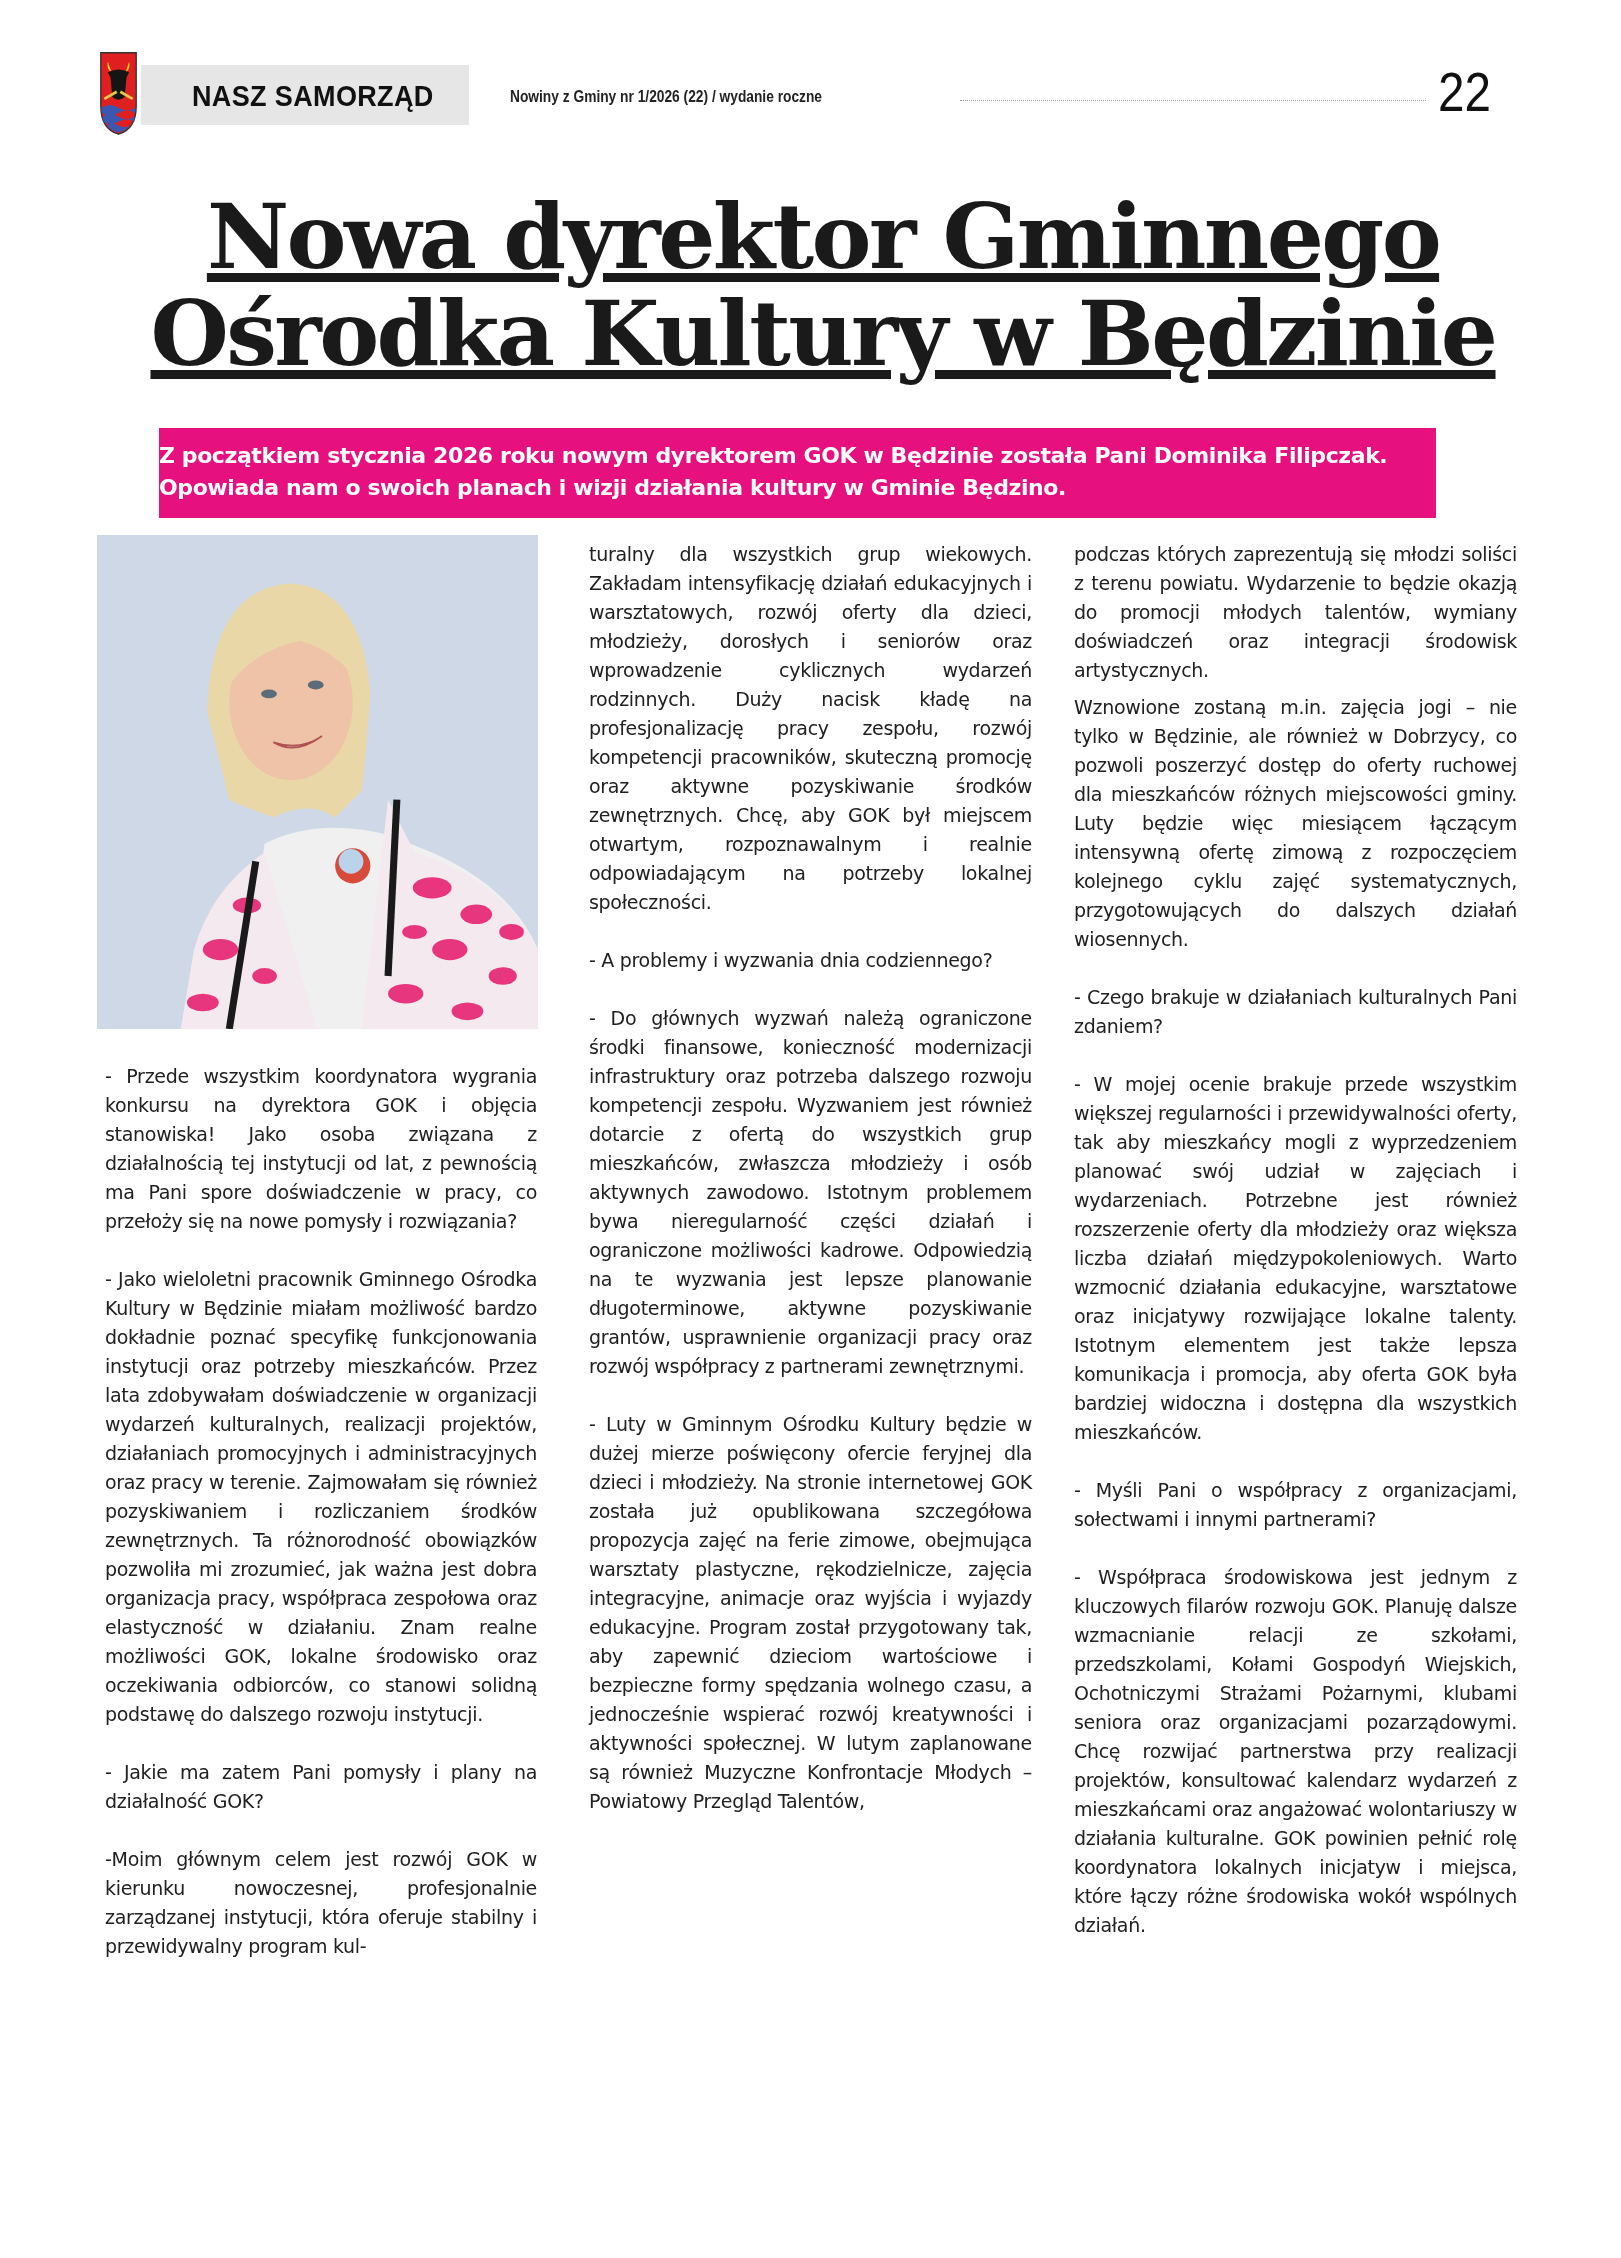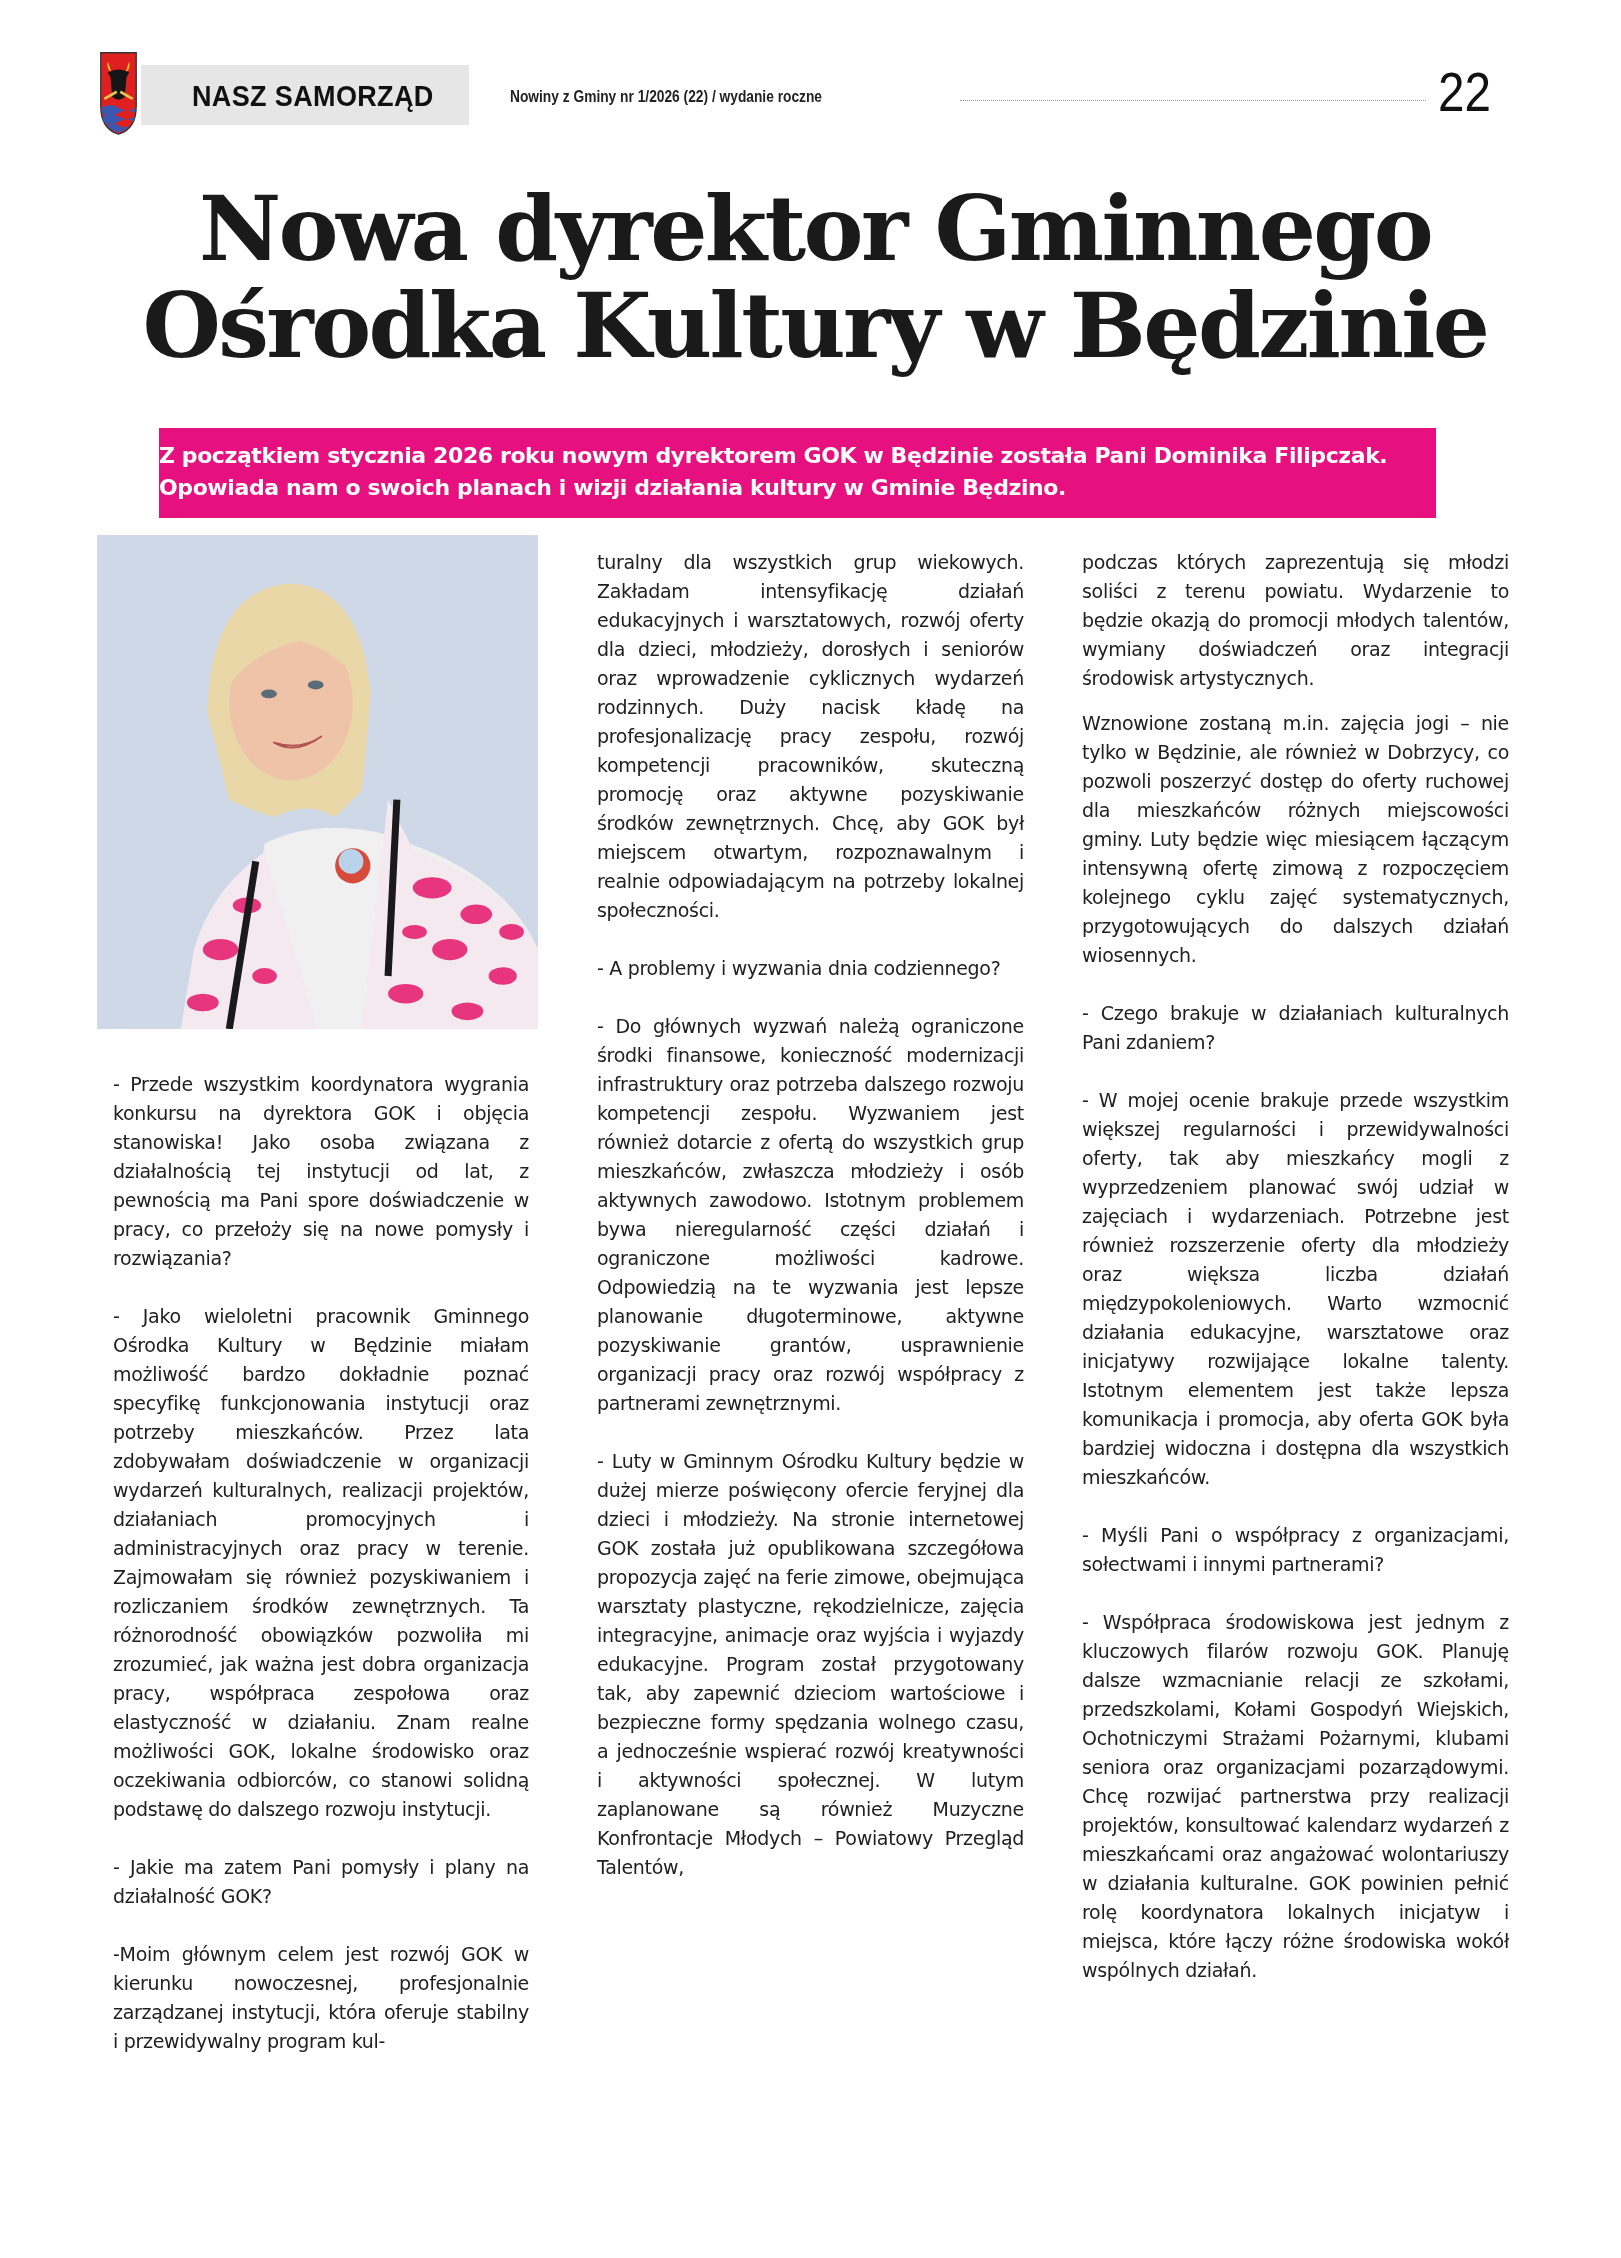--- a/index.html
+++ b/index.html
@@ -14,21 +14,21 @@
 
   .title { position: absolute; left: 79px; top: 176px; width: 1464px; text-align: center; font-family: "DejaVu Serif", serif; font-weight: bold; font-size: 90px; line-height: 97px; letter-spacing: -2.6px; color: #1a1a1a; }
   .title span { display: block; white-space: nowrap; }
 
   .lead { position: absolute; left: 159px; top: 428px; width: 1277px; height: 90px; background: #e6117f; color: #fff; font-family: "DejaVu Sans", sans-serif; font-weight: bold; font-size: 22px; line-height: 32px; text-align: left; padding-top: 12.4px; box-sizing: border-box; letter-spacing: -0.4px; }
   .lead span { display: block; white-space: nowrap; }
 
   .photo { position: absolute; left: 97px; top: 535px; width: 441px; height: 494px; background: #cdd6e5; overflow: hidden; }
 
   .col { position: absolute; font-family: "DejaVu Sans", sans-serif; font-size: 19px; line-height: 29px; color: #202020; text-align: justify; hyphens: manual; letter-spacing: -0.3px; }
-  .col p { margin: 16px; }
+  .col p { margin: 8px; }
   .col p.q { font-weight: normal; }
   .col p + p { margin-top: 29px; }
   .col p.cont { margin-top: 0; }
   .col1 { left: 97px; top: 1054px; width: 448px; }
   .col2 { left: 581px; top: 532px; width: 459px; }
   .col3 { left: 1066px; top: 532px; width: 459px; }
 </style>
 </head>
 <body>
 
@@ -44,21 +44,21 @@
     <path d="M4 74 Q12 68 22 74 T40 74 V80 Q32 74 22 80 T5 80 Z" fill="#3b57b0"></path>
     <path d="M9 84 Q15 80 22 84 T35 84 Q30 90 22 92 Q14 90 9 84 Z" fill="#3b57b0"></path>
   </svg>
   <div class="section-box"></div>
   <div class="section-label">NASZ SAMORZĄD</div>
   <div class="issue">Nowiny z Gminy nr 1/2026 (22) / wydanie roczne</div>
   <div class="leader"></div>
   <div class="page-num">22</div>
 </div>
 
-<h1 class="title" style="margin:4px;">
+<h1 class="title" style="margin:12px;text-decoration:underline;">
   <span>Nowa dyrektor Gminnego</span>
   <span>Ośrodka Kultury w Będzinie</span>
 </h1>
 
 <div class="lead">
   <span>Z początkiem stycznia 2026 roku nowym dyrektorem GOK w Będzinie została Pani Dominika Filipczak.</span>
   <span>Opowiada nam o swoich planach i wizji działania kultury w Gminie Będzino.</span>
 </div>
 
 <div class="photo">

